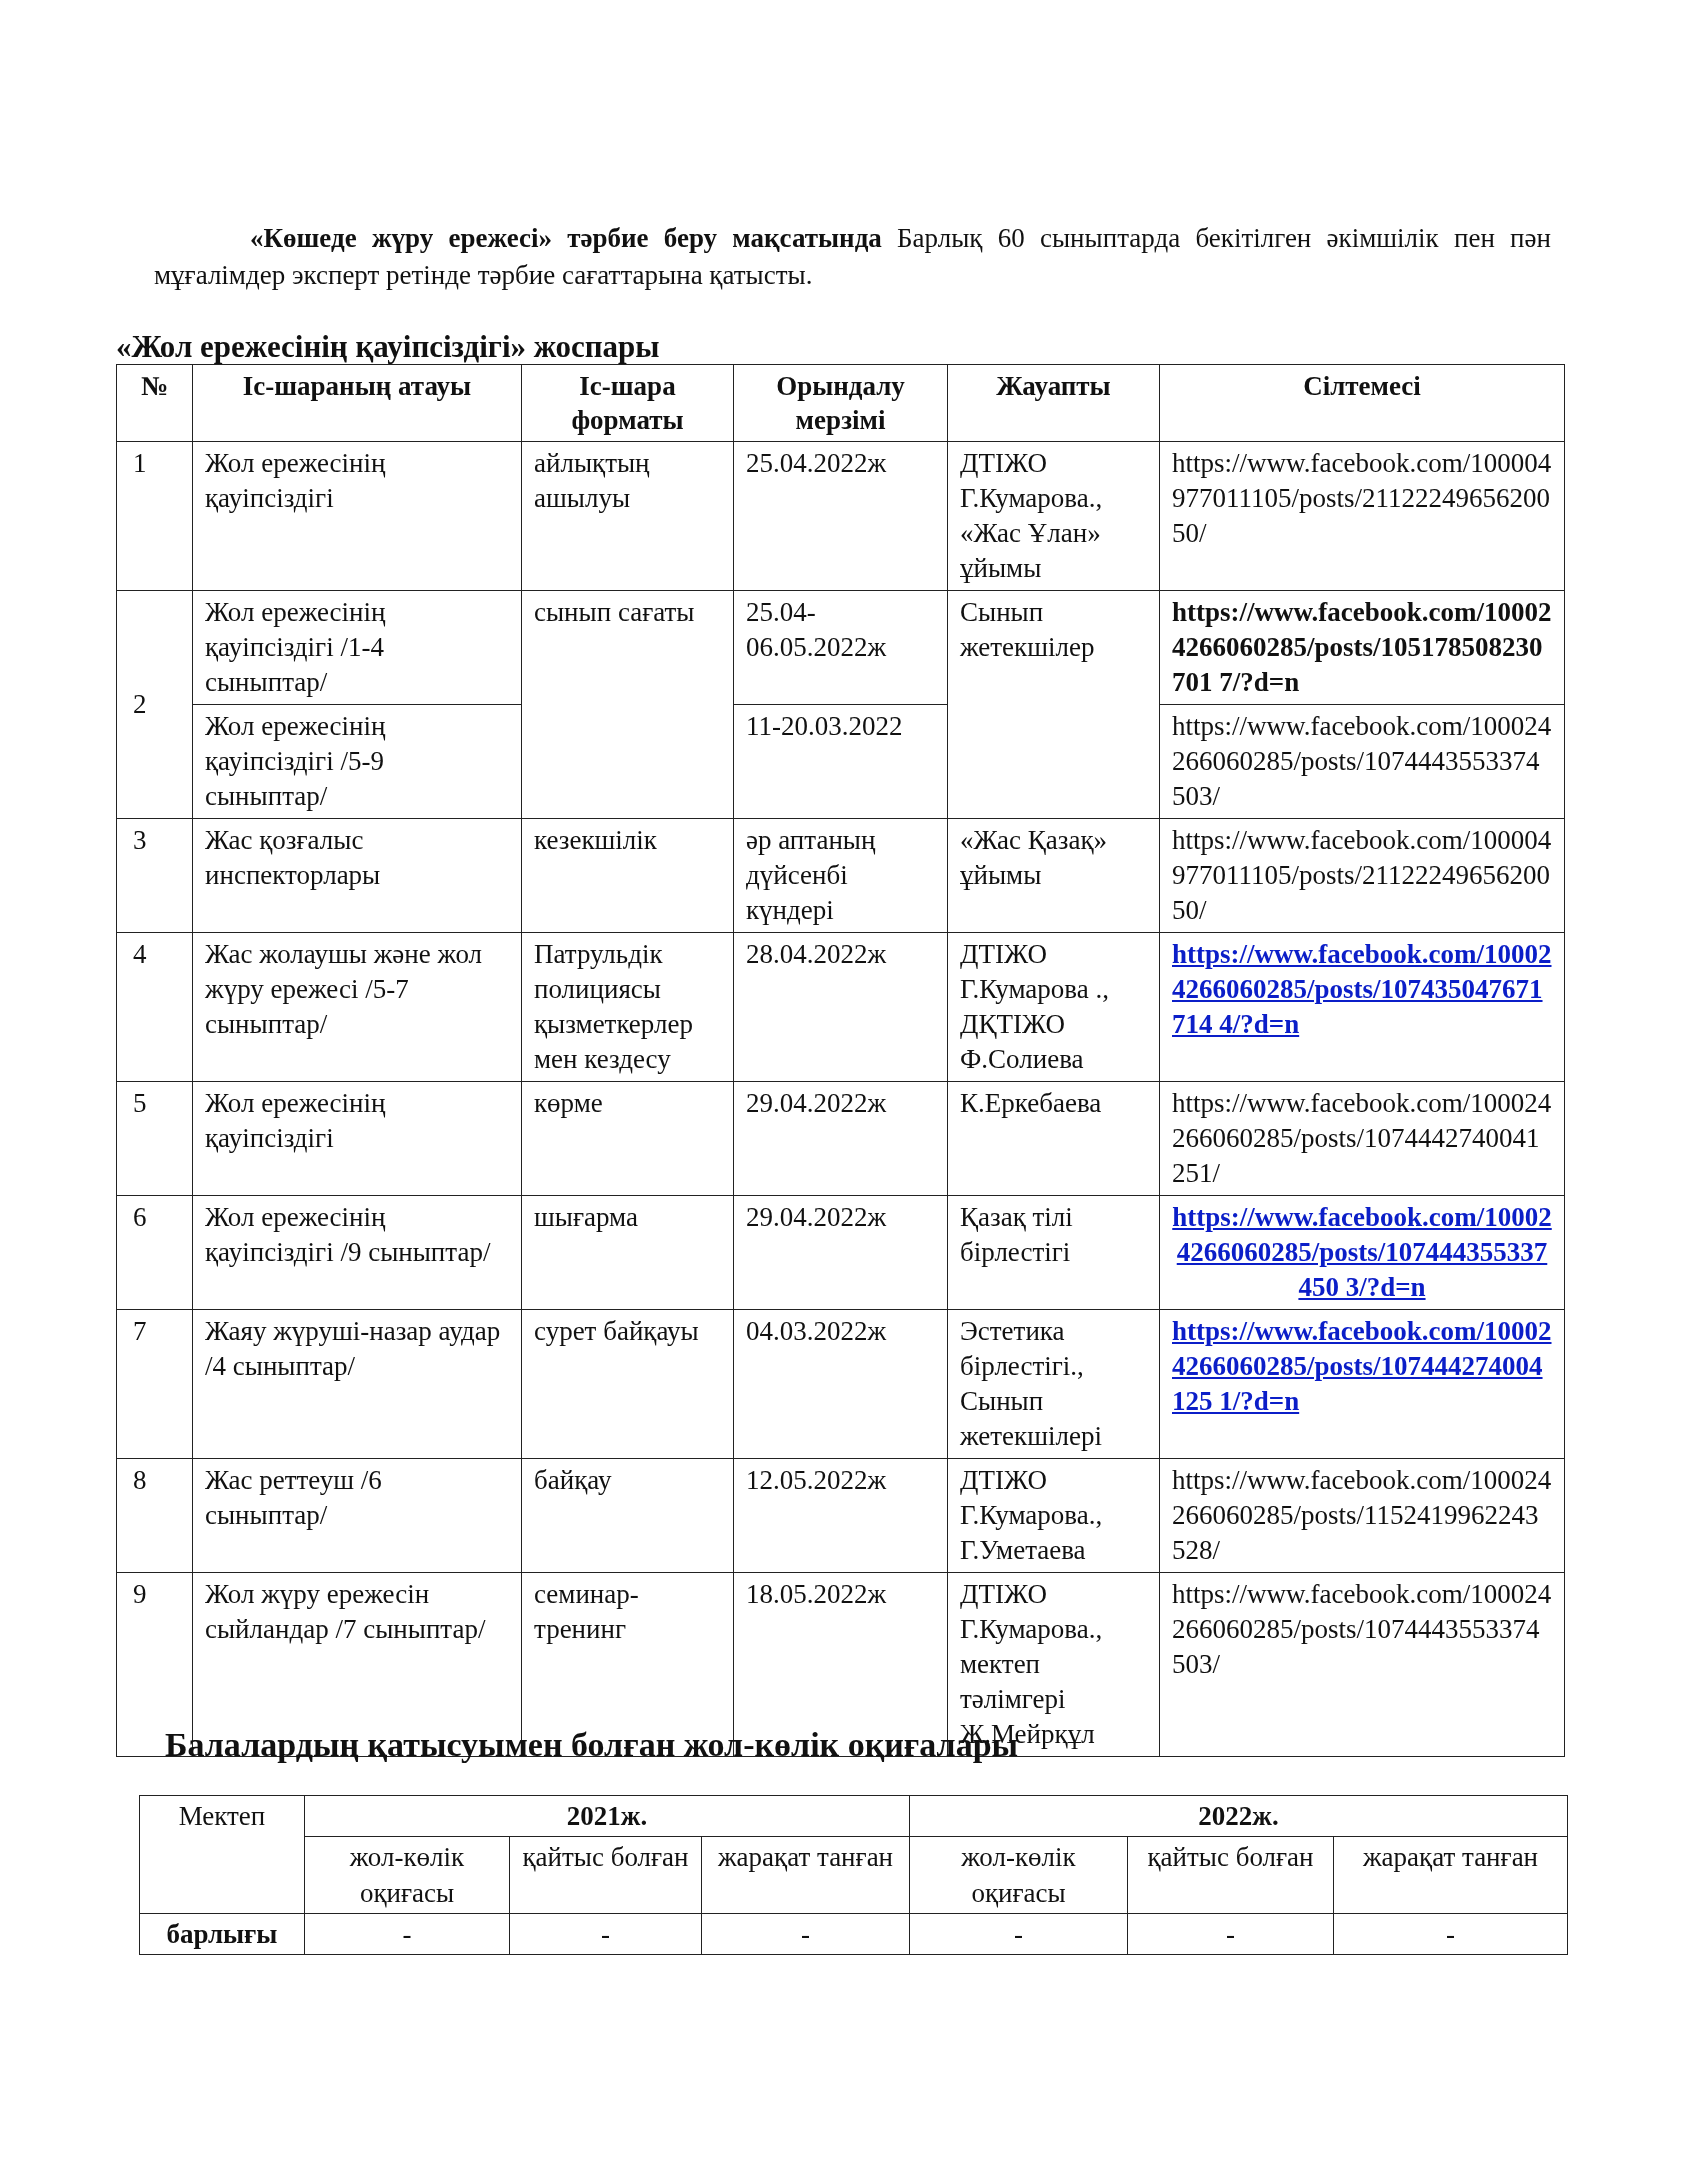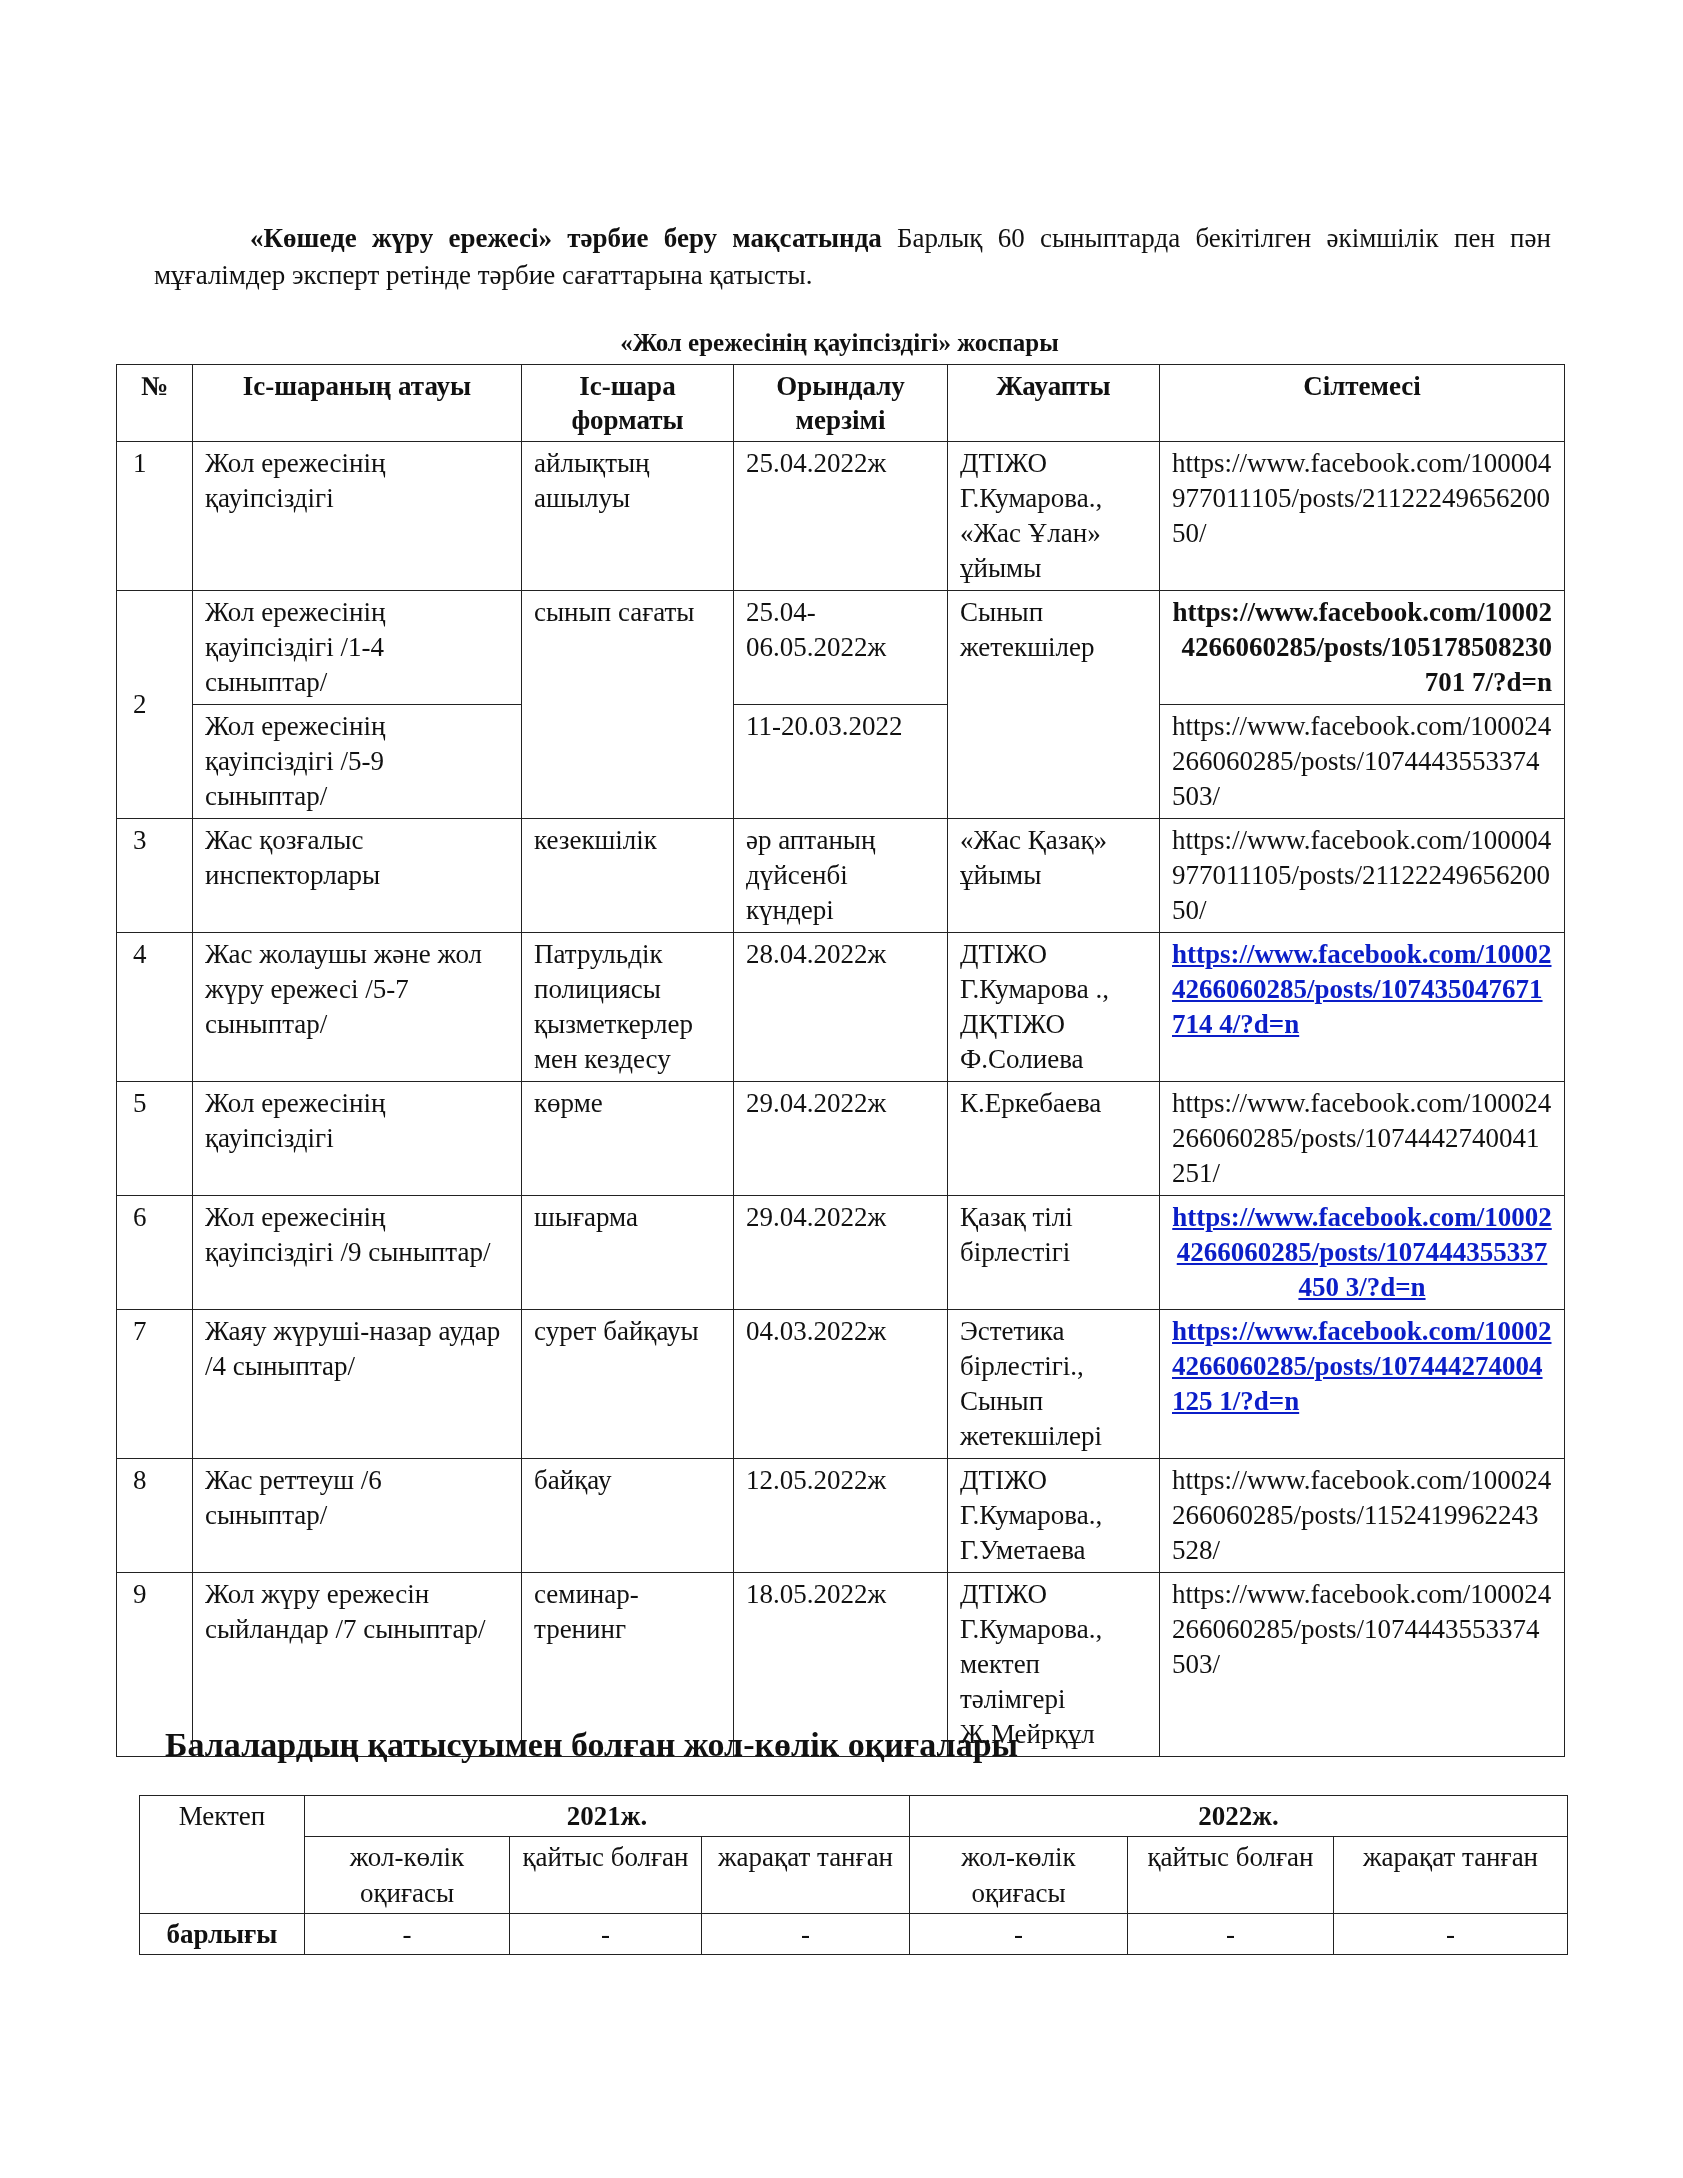--- a/index.html
+++ b/index.html
@@ -1,28 +1,28 @@
 <!DOCTYPE html>
 <html><head>
 <meta charset="utf-8">
 <style>
   html, body { margin:0; padding:0; background:#fff; }
   body { width:1683px; height:2178px; position:relative; overflow:hidden;
          font-family:"Liberation Serif", "DejaVu Serif", serif; color:#111; }
   .para { position:absolute; left:154px; top:220px; width:1397px; font-size:27px; line-height:37px; text-align:justify; }
   .para .ind { display:inline-block; width:96px; }
   .para b { font-weight:bold; }
-  .title1 { position:absolute; left:116px; width:1447px; top:329px; text-align:center; font-size:25px; font-weight:bold; }
+  .title1 { position:absolute; left:116px; width:1447px; top:329px; font-size:31px; font-weight:bold; }
   table { border-collapse:collapse; position:absolute; table-layout:fixed; }
   td, th { border:1.5px solid #222; vertical-align:top; padding:4px 12px; font-size:27px; line-height:35px; font-weight:normal; text-align:left; }
   #t1 { left:116px; top:364px; width:1447px; }
   #t1 th { font-weight:bold; text-align:center; line-height:34px; padding-top:4px; }
   #t1 td.num { padding-left:16px; }
   td.link { word-break:break-all; }
-  td.link.bold { font-weight:bold; text-align:right; }
+  td.link.bold { font-weight:bold; text-align:left; }
   td.link.blue a { color:#0b1ec8; font-weight:bold; text-decoration:underline; }
   td.link.blue.center { text-align:center;margin-top:48px; }
   .title2 { position:absolute; left:165px; top:1726px; font-size:34px; font-weight:bold; }
   #t2 { left:139px; top:1795px; width:1428px; }
   #t2 td, #t2 th { text-align:center; padding:2px 6px; line-height:36px; }
   #t2 th.year { font-weight:bold;margin-left:48px; }
   #t2 td.rowlabel { font-weight:bold; }
 </style>
 </head>
 <body>

